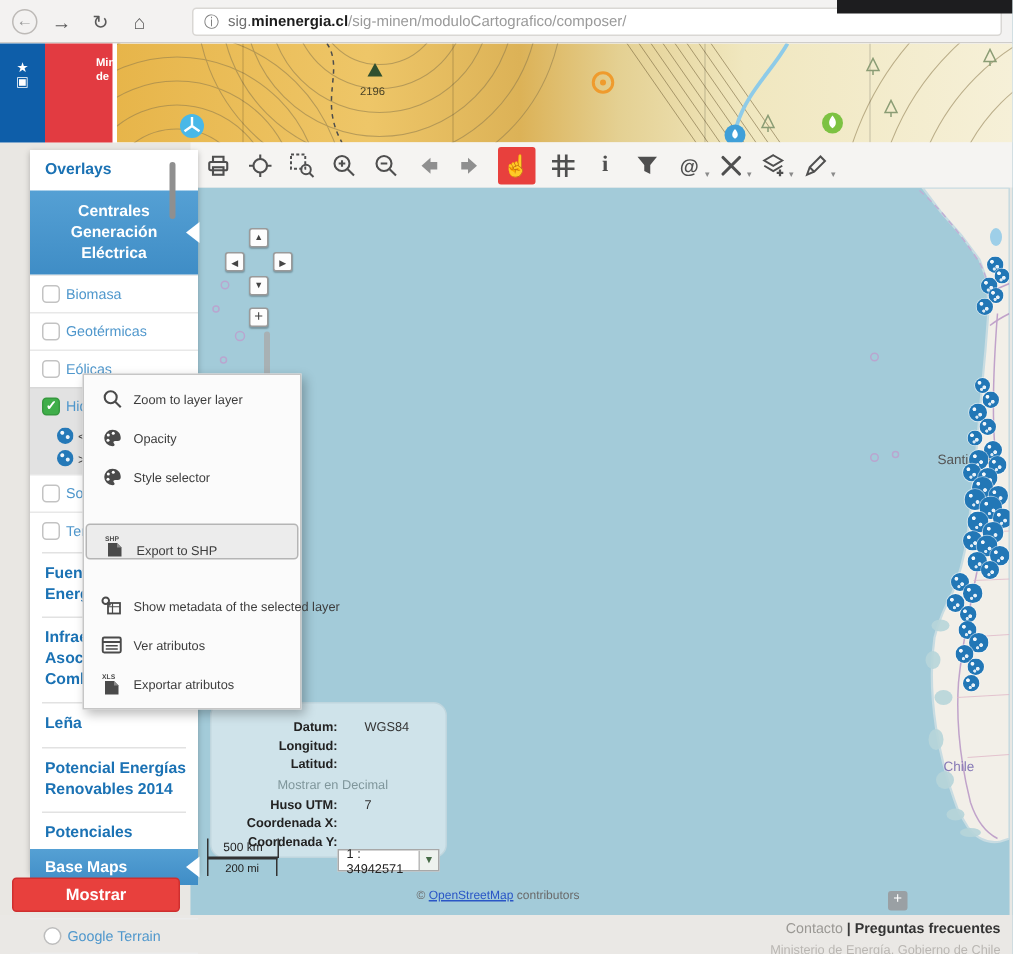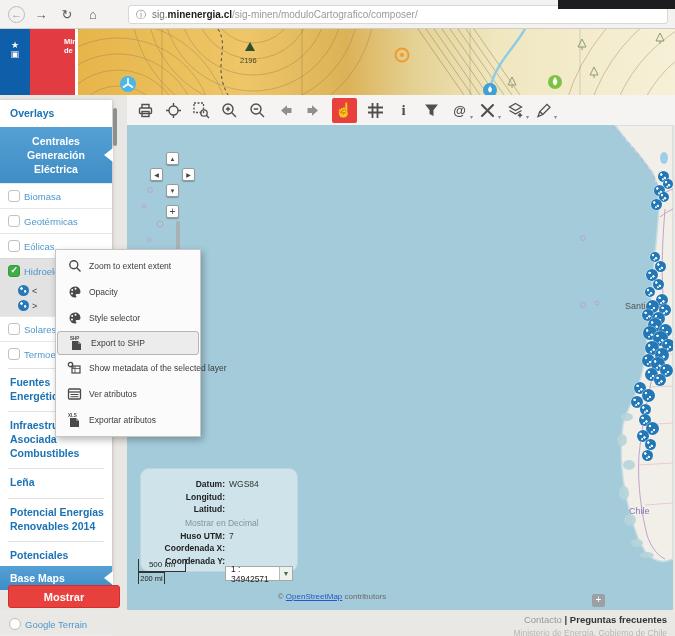--- a/index.html
+++ b/index.html
@@ -29,21 +29,21 @@
 
   
   #toolbar { left:127px; top:95px; width:548px; height:30px; background:#f5f4f2; display:flex; align-items:center; gap:9px; padding-left:9px; z-index:4; }
   .tool-btn { width:19px; height:22px; display:flex; align-items:center; justify-content:center; position:relative; }
   .tool-btn svg { display:block; }
   .tool-btn .caret { position:absolute; right:-4px; bottom:1px; font-size:6px; color:#8a8a8a; }
   .tool-btn.active { background:#e8403d; width:25px; height:25px; border-radius:2px; color:#fff; font-size:14px; }
   .tool-glyph { font-size:13px; color:#4f4f4f; font-weight:bold; }
 
   
-  #sidebar { left:0; top:100px; width:112px; height:482px; background:#fff; box-shadow:0 1px 4px rgba(0,0,0,.25); z-index:20; }
+  #sidebar { left:20px; top:100px; width:112px; height:482px; background:#fff; box-shadow:0 1px 4px rgba(0,0,0,.25); z-index:20; }
   #sidebar-scroll-thumb { left:113px; top:108px; width:4px; height:38px; background:#8f8f8f; border-radius:2px; z-index:25; }
   .side-heading { color:#1b72b4; font-weight:bold; font-size:10.5px; padding:7px 6px 6px 10px; line-height:1.3; }
   .side-header-active { position:relative; background:linear-gradient(#55a0d4,#3f8dc6); color:#fff; font-weight:bold; font-size:10.5px; text-align:center; padding:7px 4px; line-height:1.35; }
   .side-header-active .notch { position:absolute; right:-1px; top:50%; margin-top:-7px; width:0; height:0; border-top:7px solid transparent; border-bottom:7px solid transparent; border-right:9px solid #fff; }
   .layer-row { display:flex; align-items:center; padding:6px 4px 6px 8px; border-top:1px solid #e8e8e8; }
   .layer-row:first-of-type { border-top:none; }
   .cbx { width:12px; height:12px; border:1.5px solid #c3c3c3; border-radius:3px; background:#fff; flex:none; }
   .cbx.checked { background:#3fae49; border-color:#36993f; position:relative; }
   .cbx.checked::after { content:"✓"; color:#fff; font-size:9px; font-weight:bold; position:absolute; left:1.5px; top:-1.5px; }
   .layer-label { color:#4f97cc; font-size:9.5px; margin-left:4px; }
@@ -57,44 +57,44 @@
   .section-divider { border-top:1px solid #e2e2e2; margin:2px 8px 0 8px; }
   .radio-row { display:flex; align-items:center; padding:5px 4px 5px 9px; border-top:1px solid #ececec; }
   .rdo { width:12px; height:12px; border:1.5px solid #bdbdbd; border-radius:50%; background:#fff; flex:none; }
   #tutorial-btn { left:8px; top:585px; width:112px; height:23px; background:#e8403d; border:1px solid #cf2f2f; border-radius:3px; color:#fff; font-weight:bold; font-size:11px; display:flex; align-items:center; justify-content:center; z-index:20; }
 
   
   #context-menu { left:55px; top:249px; width:146px; background:#fbfbfb; border:1px solid #c6c6c6; box-shadow:2px 3px 7px rgba(0,0,0,.28); z-index:40; padding:3px 0; }
   .menu-item { display:flex; align-items:center; height:26px; padding:0 6px 0 10px; }
   .menu-item .mi-icon { width:17px; flex:none; display:flex; justify-content:center; }
   .menu-item .mi-label { font-size:8.5px; color:#3c3c3c; margin-left:6px; white-space:nowrap; }
-  .menu-item.highlight { background:#ececec; border:1px solid #b5b5b5; border-radius:3px; margin:0 1px; height:24px; }
+  .menu-item.highlight { background:#ececec; border:1px solid #b5b5b5; border-radius:3px; margin:18px 1px; height:24px;align-items:flex-end; }
   .file-tag { font-size:4.5px; font-weight:bold; fill:#4a4a4a; }
 
   
   #map { left:127px; top:125px; width:546px; height:485px; background:#a3cbd9; overflow:hidden; z-index:1; }
   #geo { position:absolute; left:0; top:0; }
   .pan-btn { width:13px; height:13px; background:#fdfdfd; border:1px solid #9a9a9a; border-radius:2px; box-shadow:0 1px 1px rgba(0,0,0,.25); color:#444; font-size:6px; display:flex; align-items:center; justify-content:center; z-index:6; }
   #zoom-track { left:49px; top:96px; width:4px; height:168px; background:#a9adad; border-radius:2px; opacity:.85; z-index:5; }
   .marker { position:absolute; border-radius:50%; z-index:8;
     background:radial-gradient(circle at 30% 32%, rgba(255,255,255,.95) 1px, transparent 1.5px),
                radial-gradient(circle at 62% 62%, rgba(255,255,255,.9) 1px, transparent 1.5px),
                radial-gradient(circle at 44% 76%, rgba(255,255,255,.85) .8px, transparent 1.3px),
                #2277b6;
     box-shadow:0 0 0 .5px rgba(255,255,255,.55); }
   #santiago-label { left:498px; top:176px; font-size:9px; color:#555; z-index:7; }
   #chile-label { left:502px; top:381px; font-size:9px; color:#8577b5; z-index:7; }
   #info-box { left:13px; top:343px; width:158px; height:104px; background:#cfe3ea; border:1px solid #c0d6de; border-radius:9px; padding-top:9px; z-index:10; }
   .info-row { display:flex; font-size:8.5px; line-height:12.5px; }
   .info-lbl { width:84px; text-align:right; font-weight:bold; color:#222; }
-  .info-val { margin-left:4px; color:#333; }
+  .info-val { margin-left:18px; color:#333; }
   #mostrar { font-size:8.5px; color:#7f969b; margin:2px 0 2px 44px; }
   #scalebar { left:11px; top:434px; z-index:10; font-size:8px; color:#222; }
   #scale-km { width:48px; height:13px; border-left:1.5px solid #333; border-right:1.5px solid #333; border-bottom:1.5px solid #333; text-align:center; line-height:11px; }
-  #scale-mi { width:27px; height:12px; border-left:1.5px solid #333; border-right:1.5px solid #333; border-top:1.5px solid #333; text-align:center; line-height:12px; font-size:7.5px; }
+  #scale-mi { width:47px; height:12px; border-left:1.5px solid #333; border-right:1.5px solid #333; border-top:1.5px solid #333; text-align:center; line-height:12px; font-size:7.5px; }
   #scale-select { left:98px; top:441px; width:68px; height:15px; background:#fff; border:1px solid #a8a8a8; display:flex; align-items:center; z-index:10; }
   #scale-select .val { flex:1; font-size:8.5px; padding-left:5px; color:#222; }
   #scale-select .dd { width:13px; height:13px; border-left:1px solid #bbb; background:#eef2ee; display:flex; align-items:center; justify-content:center; font-size:7px; color:#476b47; }
   #attribution { left:105px; top:467px; width:200px; text-align:center; font-size:8px; color:#6a6a6a; z-index:10; }
   #attribution a { color:#2a56c6; text-decoration:underline; }
   #layerswitcher-btn { left:465px; top:469px; width:13px; height:13px; background:#9aa0a4; border-radius:2px; color:#fff; font-size:10px; line-height:12px; text-align:center; z-index:10; }
 
   
   #footer { left:0; top:610px; width:675px; height:26px; background:#eae8e5; text-align:right; padding:4px 8px 0 0; z-index:3; }
   #footer .f1 { font-size:9.5px; }
@@ -368,21 +368,21 @@
   </div>
 
 <div id="context-menu" class="abs">
   <div class="menu-item">
     <span class="mi-icon">
         <svg width="14" height="14" viewBox="0 0 14 14" fill="none" stroke="#4a4a4a" stroke-width="1.4">
           <circle cx="5.8" cy="5.8" r="4"></circle>
           <path d="M8.8,8.8 L12.5,12.5"></path>
         </svg>
       </span>
-    <span class="mi-label">Zoom to extent extent</span>
+    <span class="mi-label">Zoom to layer layer</span>
   </div>
   <div class="menu-item">
     <span class="mi-icon">
         <svg width="14" height="14" viewBox="0 0 14 14">
           <path d="M7,1.5 a5.5,5.5 0 1,0 0,11 c1.5,0 1.8,-1 1,-1.8 c-.8,-.8 -.3,-1.7 .8,-1.7 h1.7 a2,2 0 0,0 2,-2 C12.5,3.5 10,1.5 7,1.5 Z" fill="#4a4a4a"></path>
           <circle cx="4.2" cy="5" r="1" fill="#fff"></circle>
           <circle cx="7.5" cy="3.8" r="1" fill="#fff"></circle>
           <circle cx="4" cy="8.5" r="1" fill="#fff"></circle>
         </svg>
       </span>

